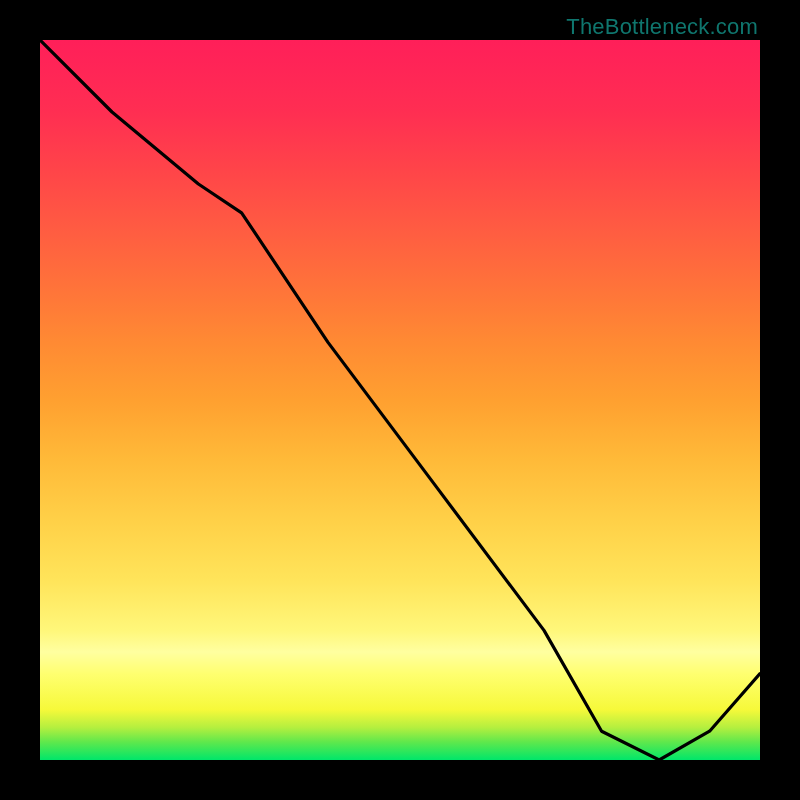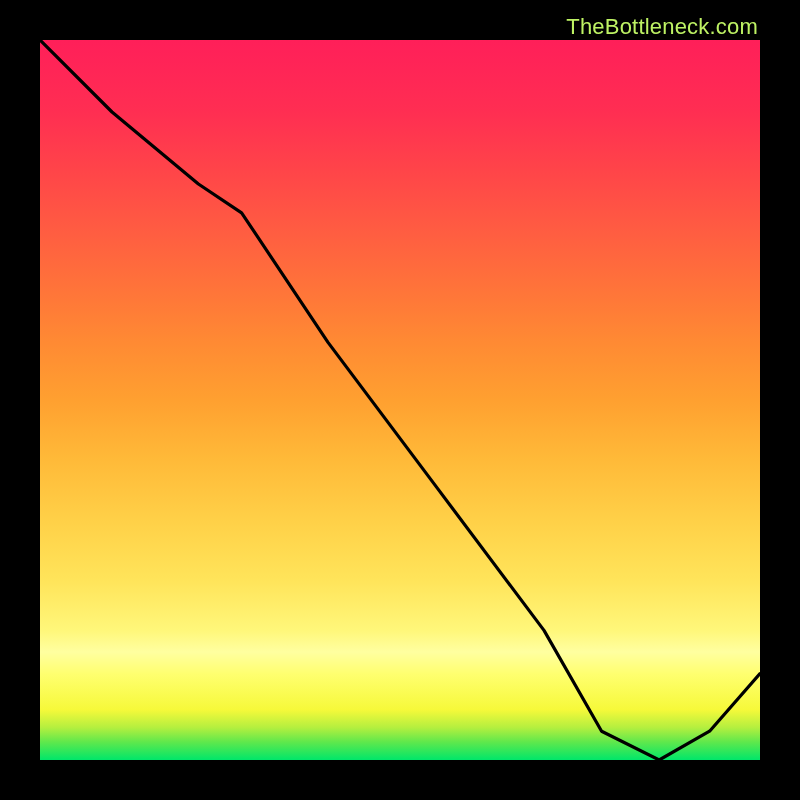--- a/index.html
+++ b/index.html
@@ -49,21 +49,21 @@
     position: absolute;
     left: 0;
     top: 0;
     width: 720px;
     height: 720px;
   }
   .watermark {
     position: absolute;
     right: 42px;
     top: 14px;
-    color: #bef264;
+    color: #0f766e;
     font-size: 22px;
     font-weight: 400;
     letter-spacing: 0.2px;
   }
   .red-band-text {
     position: absolute;
     color: #ff1020;
     font-size: 12px;
     font-weight: 700;
     letter-spacing: 0.5px;

